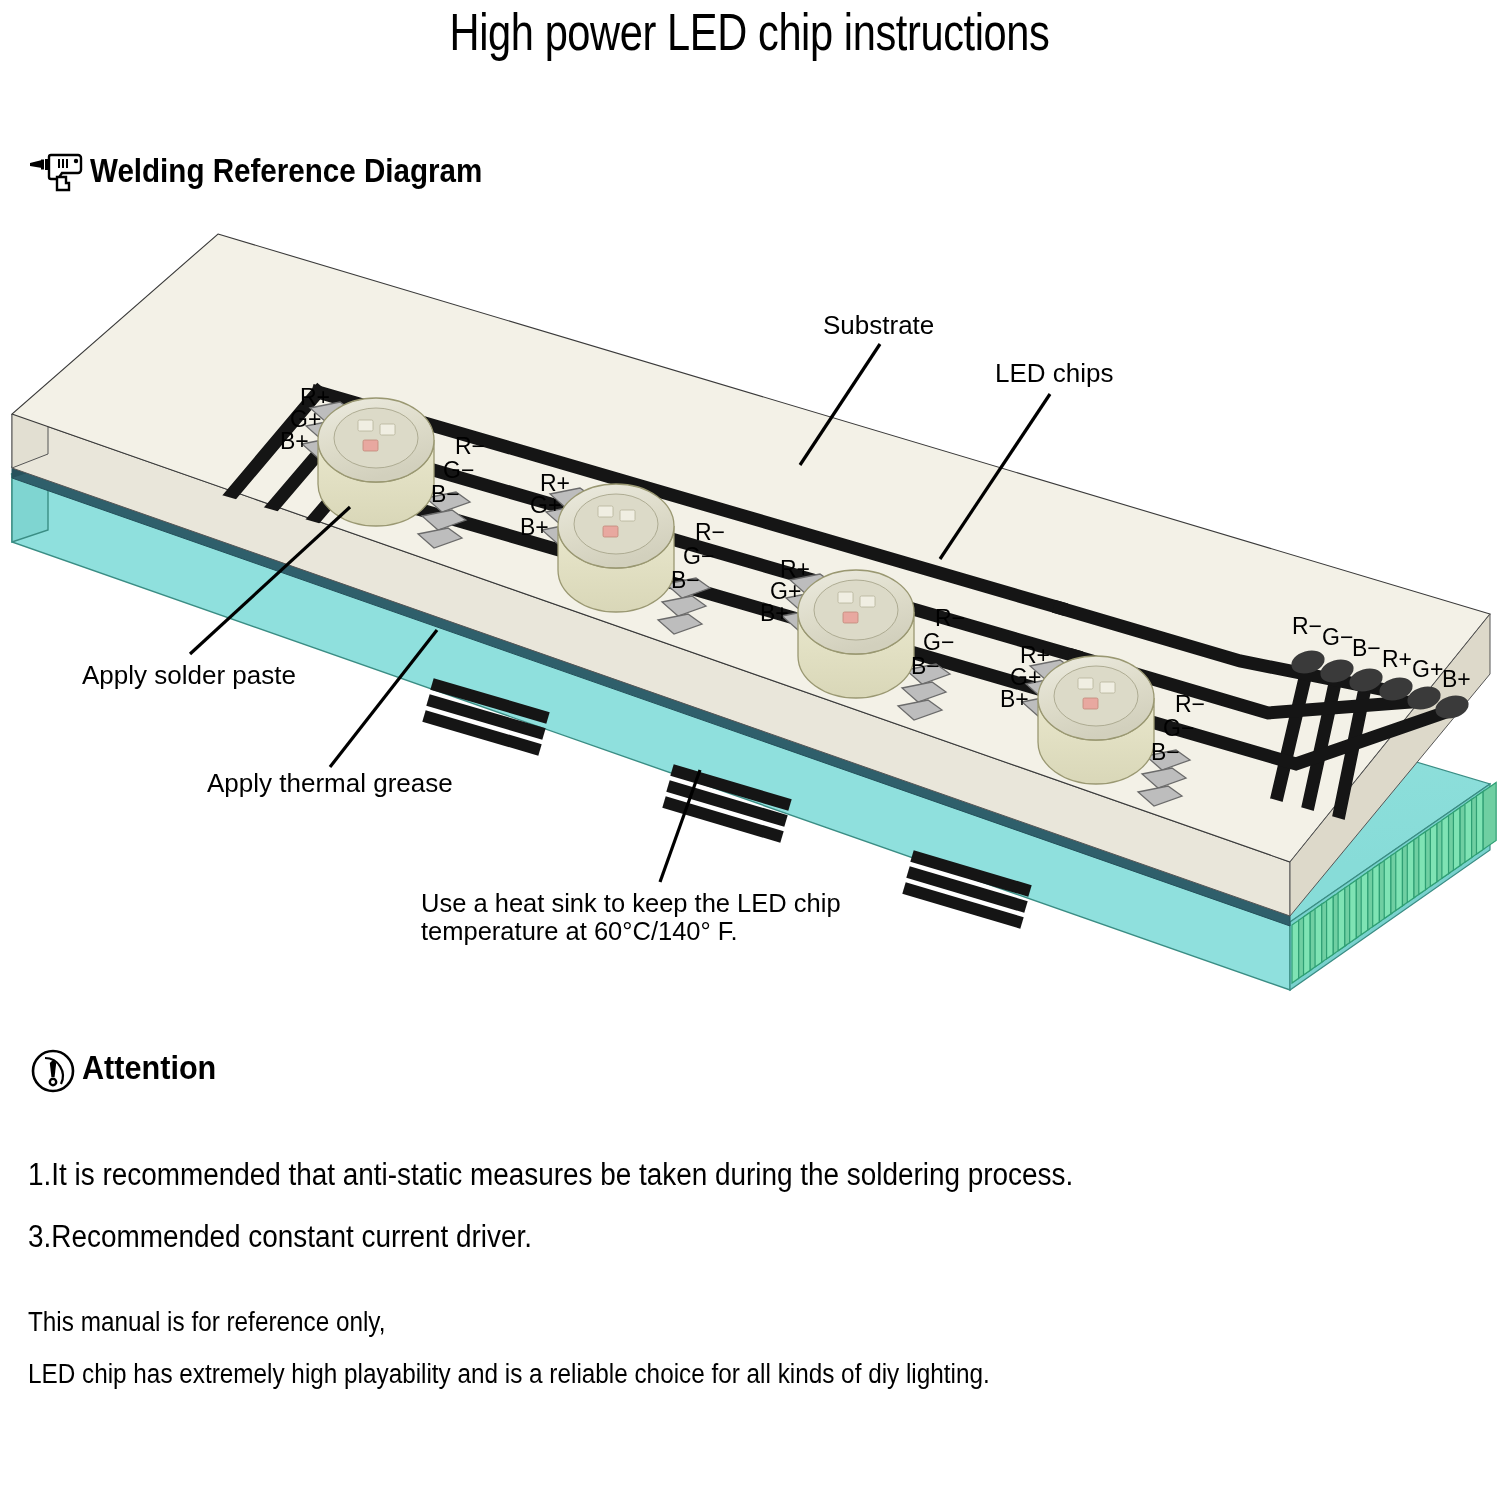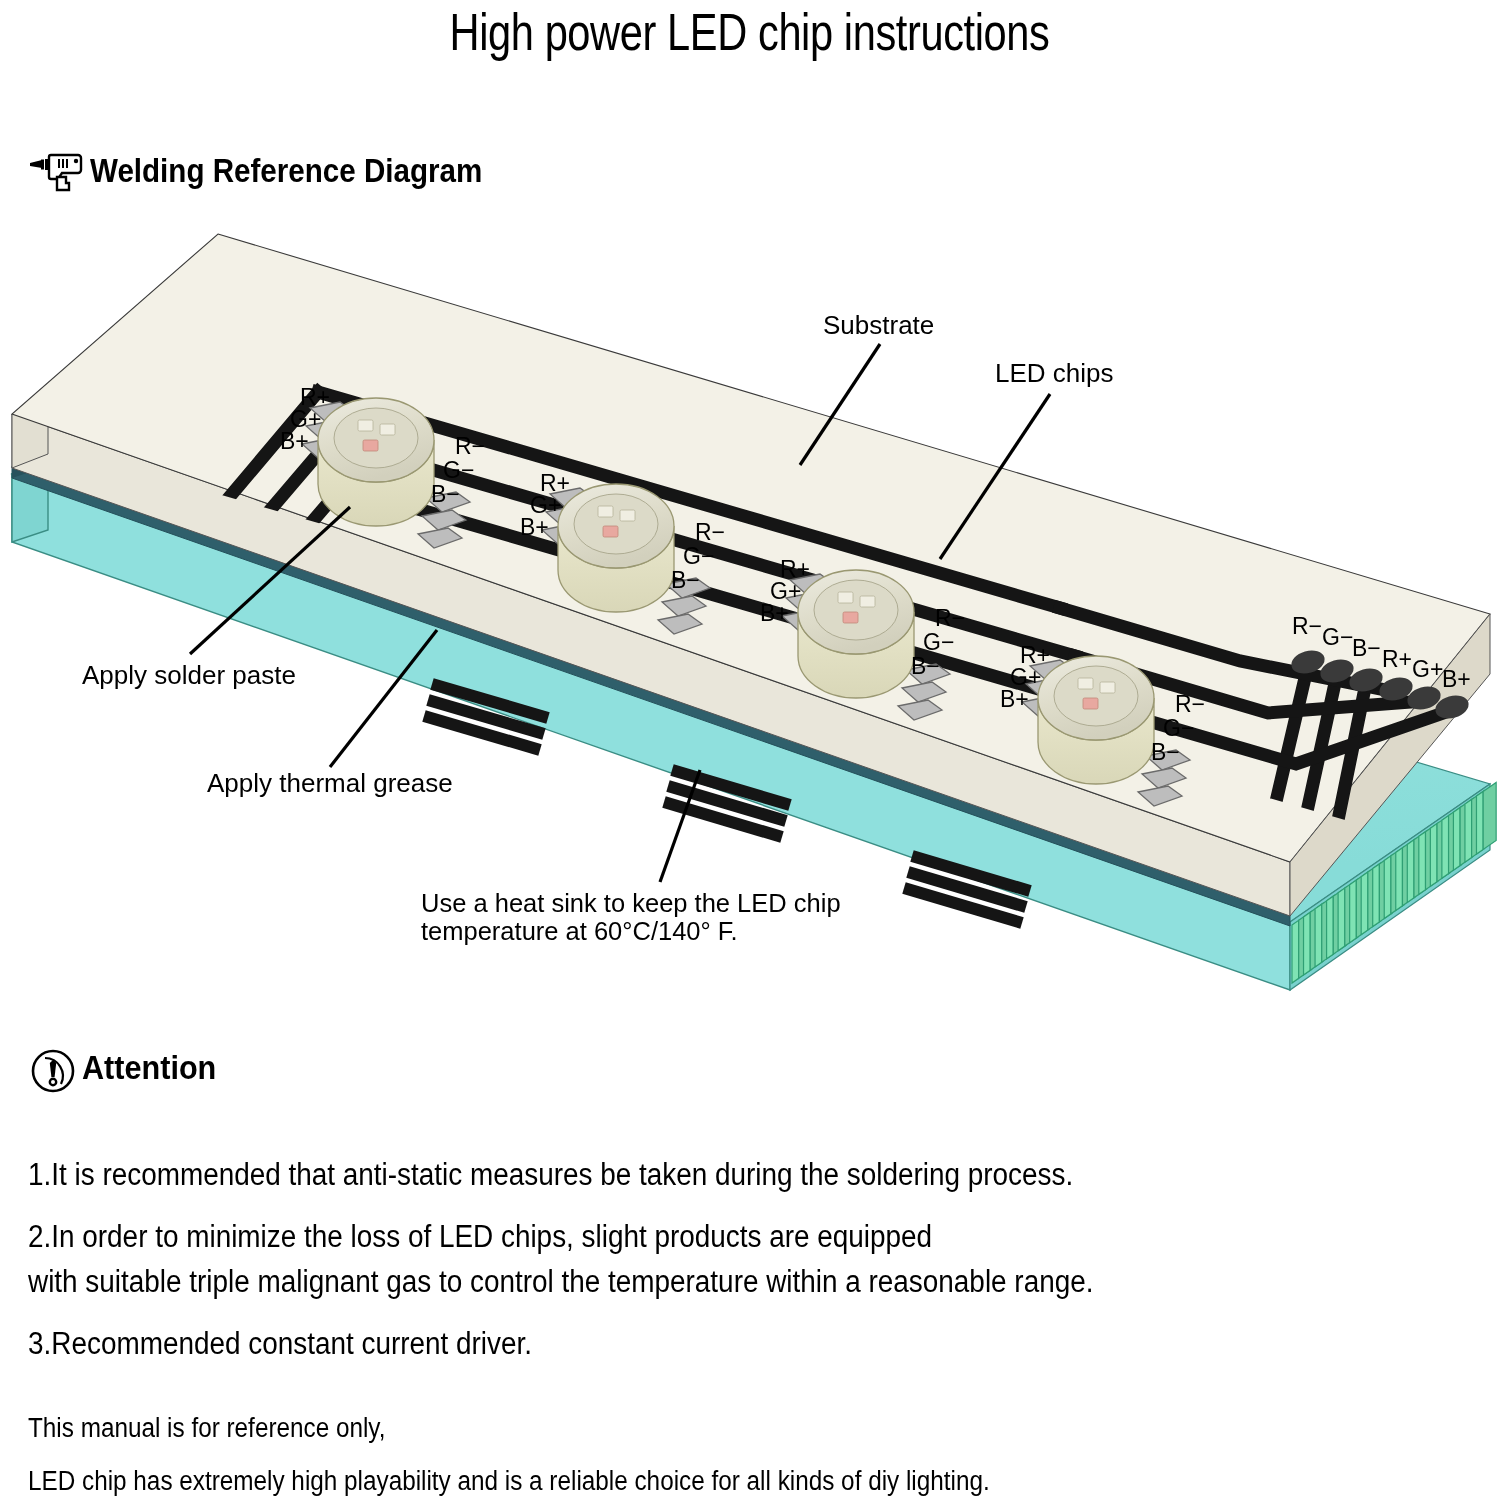--- a/index.html
+++ b/index.html
@@ -440,20 +440,16 @@
       <path d="M15 10 a18 18 0 0 1 16 26" fill="none" stroke="#000" stroke-width="2.2"></path>
       <path d="M23 12 l3.2 3 l-1.6 14 h-3.2 l-1.6 -14 z" fill="#000"></path>
       <circle cx="23" cy="34" r="3.2" fill="none" stroke="#000" stroke-width="2.4"></circle>
     </svg>
   </span>
   <span class="hdr-text">Attention</span>
 </div>
 
 <div id="notes">
   <div class="note">1.It is recommended that anti-static measures be taken during the soldering process.</div>
-  <div style="margin-bottom:22px;">
-    <div class="note" style="margin-bottom:4px;">2.In order to minimize the loss of LED chips, slight products are equipped</div>
-    <div class="note" style="margin-bottom:0;">with suitable triple malignant gas to control the temperature within a reasonable range.</div>
-  </div>
   <div class="note" style="margin-bottom:46px;">3.Recommended constant current driver.</div>
   <div class="note-sub">This manual is for reference only,</div>
   <div class="note-sub">LED chip has extremely high playability and is a reliable choice for all kinds of diy lighting.</div>
 </div>
 
 </body></html>

